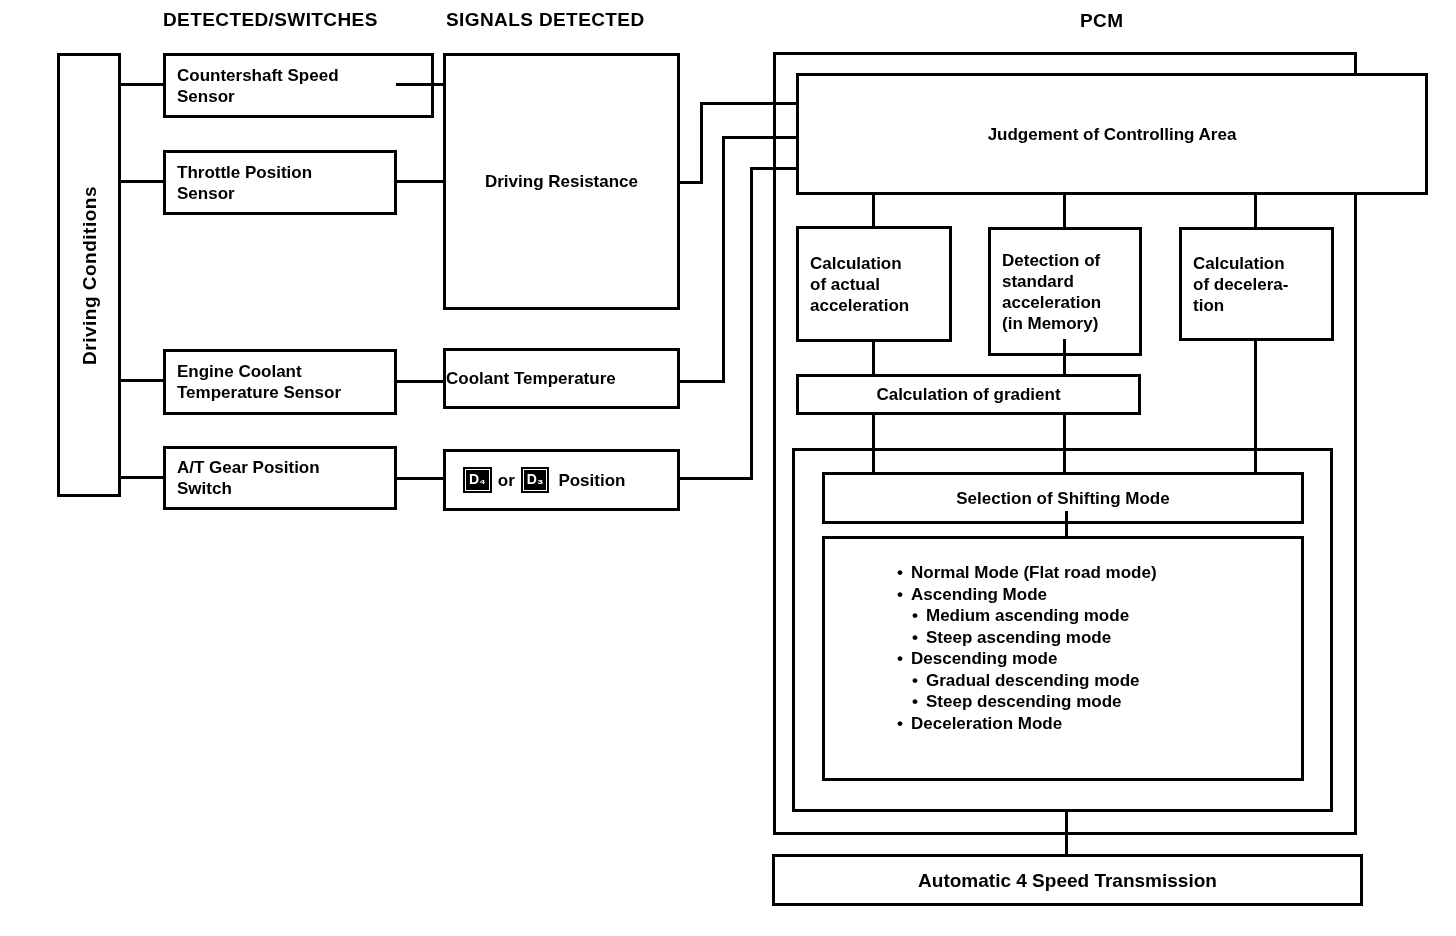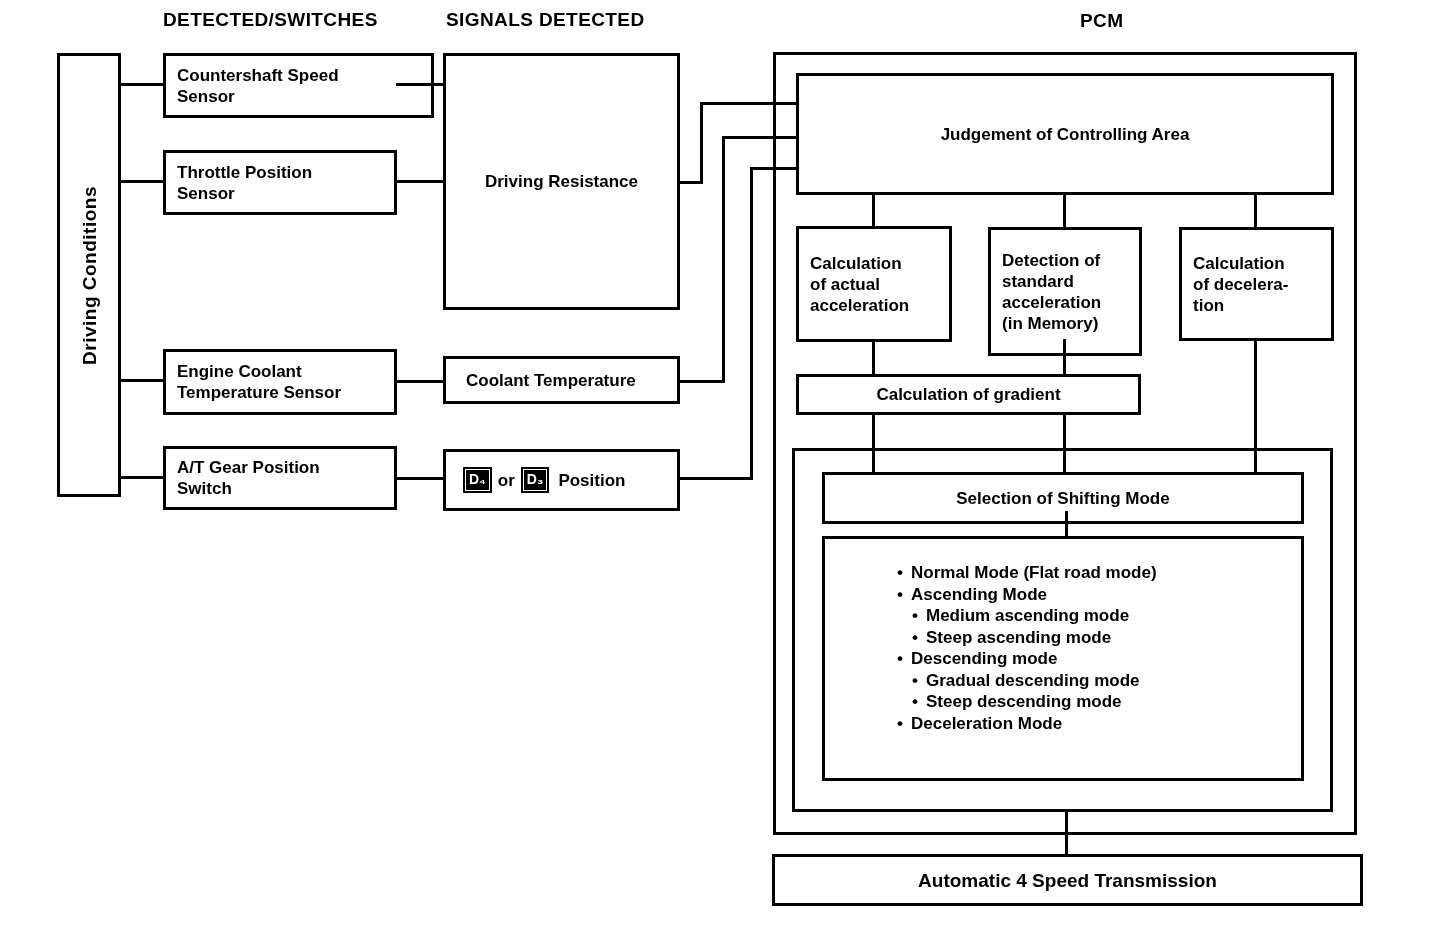--- a/index.html
+++ b/index.html
@@ -52,31 +52,31 @@
   <div class="box pad ml" style="left:163px;top:53px;width:271px;height:65px;">Countershaft Speed
 Sensor</div>
   <div class="box pad ml" style="left:163px;top:150px;width:234px;height:65px;">Throttle Position
 Sensor</div>
   <div class="box pad ml" style="left:163px;top:349px;width:234px;height:66px;">Engine Coolant
 Temperature Sensor</div>
   <div class="box pad ml" style="left:163px;top:446px;width:234px;height:64px;">A/T Gear Position
 Switch</div>
 
   <div class="box ctr" style="left:443px;top:53px;width:237px;height:257px;">Driving Resistance</div>
-  <div class="box" style="left:443px;top:356px;width:237px;height:48px;padding-left:20px;">Coolant Temperature</div>
+  <div class="box" style="left:443px;top:348px;width:237px;height:61px;padding-left:0;">Coolant Temperature</div>
   <div class="box" style="left:443px;top:449px;width:237px;height:62px;padding-left:17px;">
     <span class="badge">D₄</span>
     <span style="margin:0 6px;">or</span>
     <span class="badge">D₃</span>
     <span style="margin-left:9px;">Position</span>
   </div>
 
   <div class="box" style="left:773px;top:52px;width:584px;height:783px;"></div>
 
-  <div class="box ctr" style="left:796px;top:73px;width:538px;height:122px;">Judgement of Controlling Area</div>
+  <div class="box ctr" style="left:796px;top:73px;width:632px;height:122px;">Judgement of Controlling Area</div>
 
   <div class="box pad ml" style="left:796px;top:226px;width:156px;height:116px;">Calculation
 of actual
 acceleration</div>
   <div class="box pad ml" style="left:988px;top:227px;width:154px;height:129px;">Detection of
 standard
 acceleration
 (in Memory)</div>
   <div class="box pad ml" style="left:1179px;top:227px;width:155px;height:114px;">Calculation
 of decelera-

